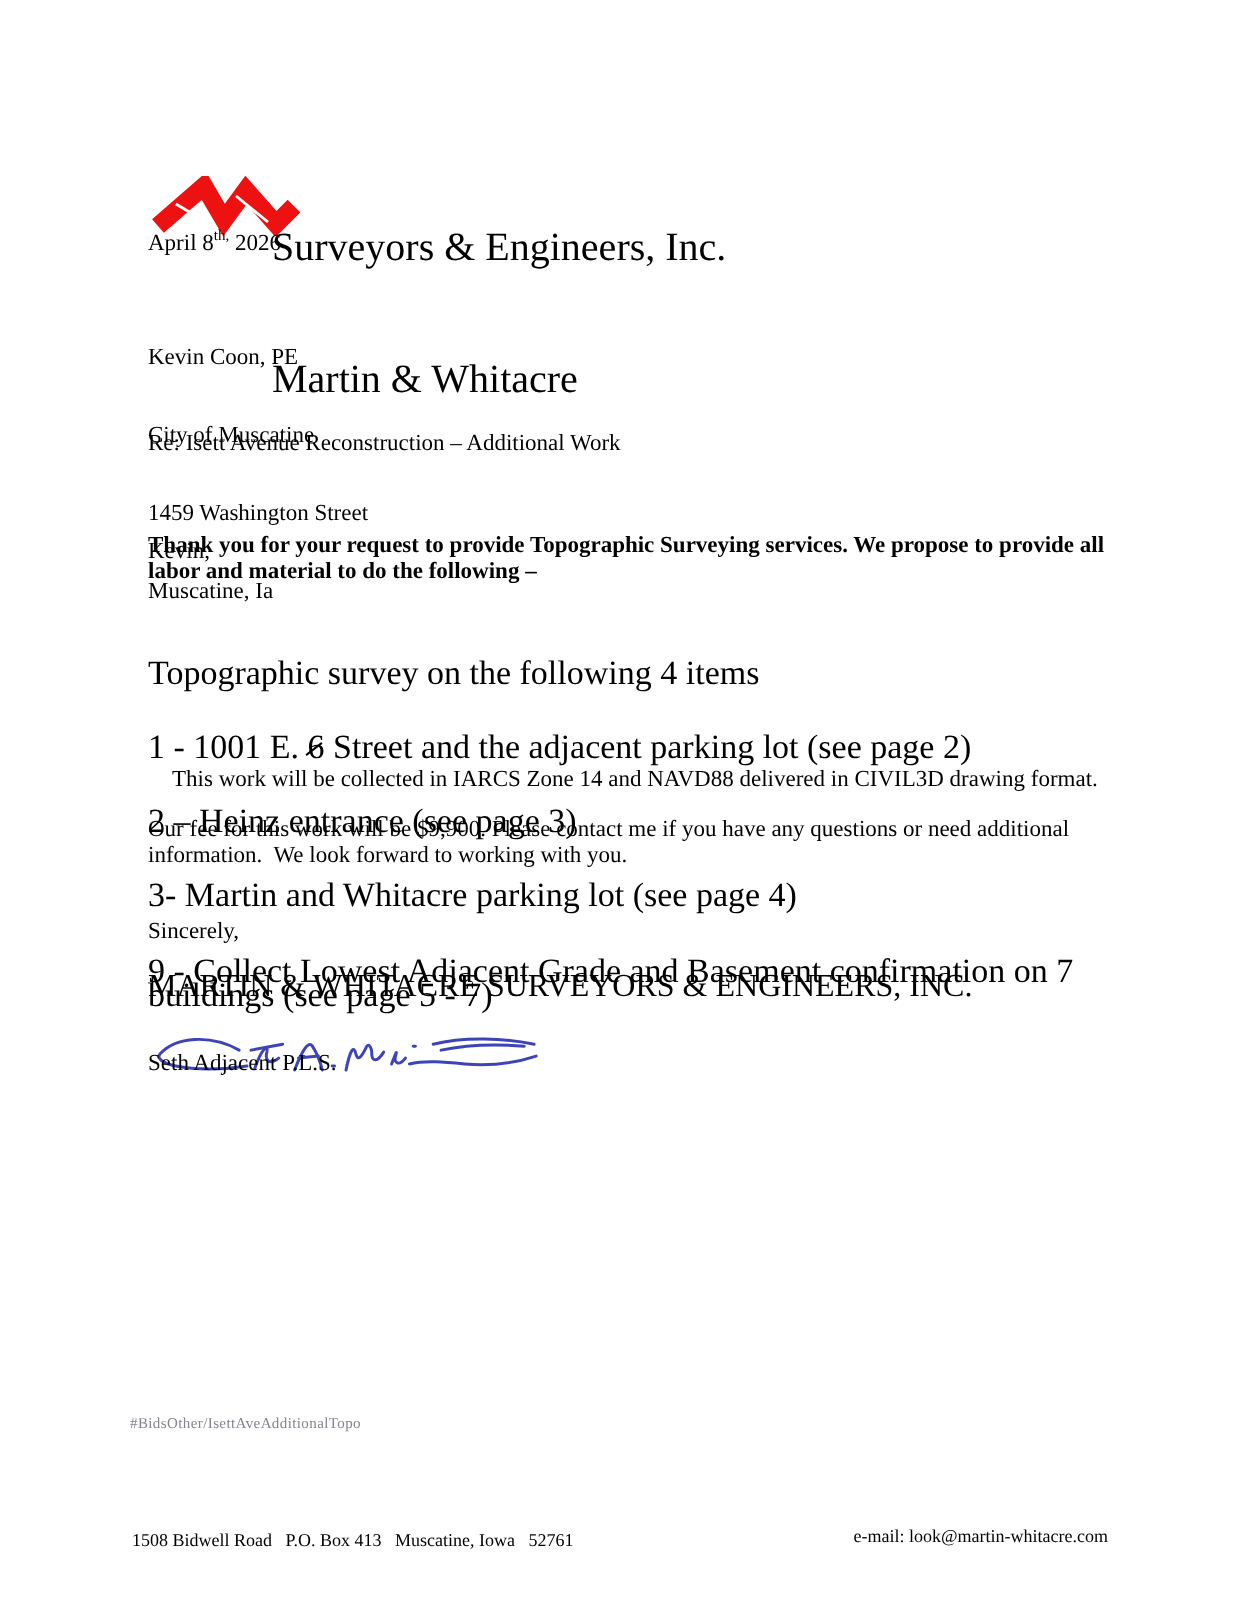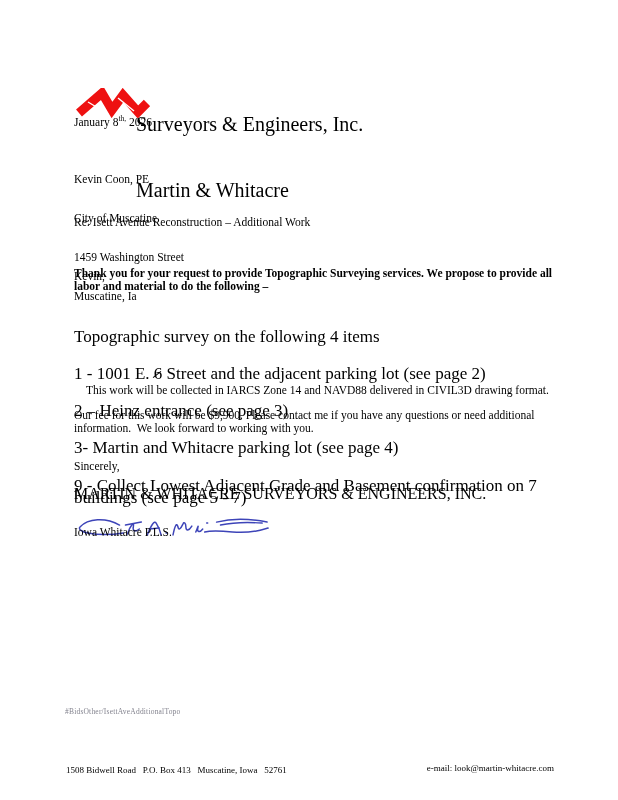--- a/index.html
+++ b/index.html
@@ -46,21 +46,21 @@
       <polyline points="3,25 26,5 36,22 47,7 62,24 71,15" fill="none" stroke="#EE1111" stroke-width="9" stroke-linejoin="miter"></polyline>
       <line x1="12" y1="14" x2="32" y2="26" stroke="#ffffff" stroke-width="1.4"></line>
       <line x1="42" y1="10" x2="58" y2="23" stroke="#ffffff" stroke-width="1.4"></line>
     </svg>
   </div>
   <div class="abs company">
     <div>Surveyors &amp; Engineers, Inc.</div>
     <div>Martin &amp; Whitacre</div>
   </div>
 
-  <div class="abs date"><span>January 8</span><sup>th,</sup><span> 2026</span></div>
+  <div class="abs date"><span>April 8</span><sup>th,</sup><span> 2026</span></div>
 
   <div class="abs recipient">
     <div>Kevin Coon, PE</div>
     <div>City of Muscatine</div>
     <div>1459 Washington Street</div>
     <div>Muscatine, Ia</div>
   </div>
 
   <div class="abs subject">Re: Isett Avenue Reconstruction – Additional Work</div>
 
@@ -95,21 +95,21 @@
         <path d="M98,20 C100,10 102,7 103,12 C104,16 106,13 108,9 C109,6 111,8 111,12 C111,16 114,16 117,11"></path>
         <path d="M121,17 C123,12 124,9 123,13 C122,17 125,18 128,14"></path>
         <path d="M132,8 l1,0"></path>
         <path d="M130,17 C138,15 148,16 158,17 C170,18 182,17 194,13"></path>
         <path d="M142,7 C158,3 178,4 193,7"></path>
         <path d="M146,10 C160,7 175,7 188,8"></path>
       </g>
     </svg>
   </div>
 
-  <div class="abs signed-name">Iowa Whitacre P.L.S.</div>
+  <div class="abs signed-name">Seth Adjacent P.L.S.</div>
 
   <div class="abs file-ref">#BidsOther/IsettAveAdditionalTopo</div>
 
   <div class="abs footer-left">
     <div>1508 Bidwell Road   P.O. Box 413   Muscatine, Iowa   52761</div>
     
   </div>
   <div class="abs footer-right">
     <div>e-mail: look@martin-whitacre.com</div>
     <div>web site: http://www.martin-whitacre.com</div>

